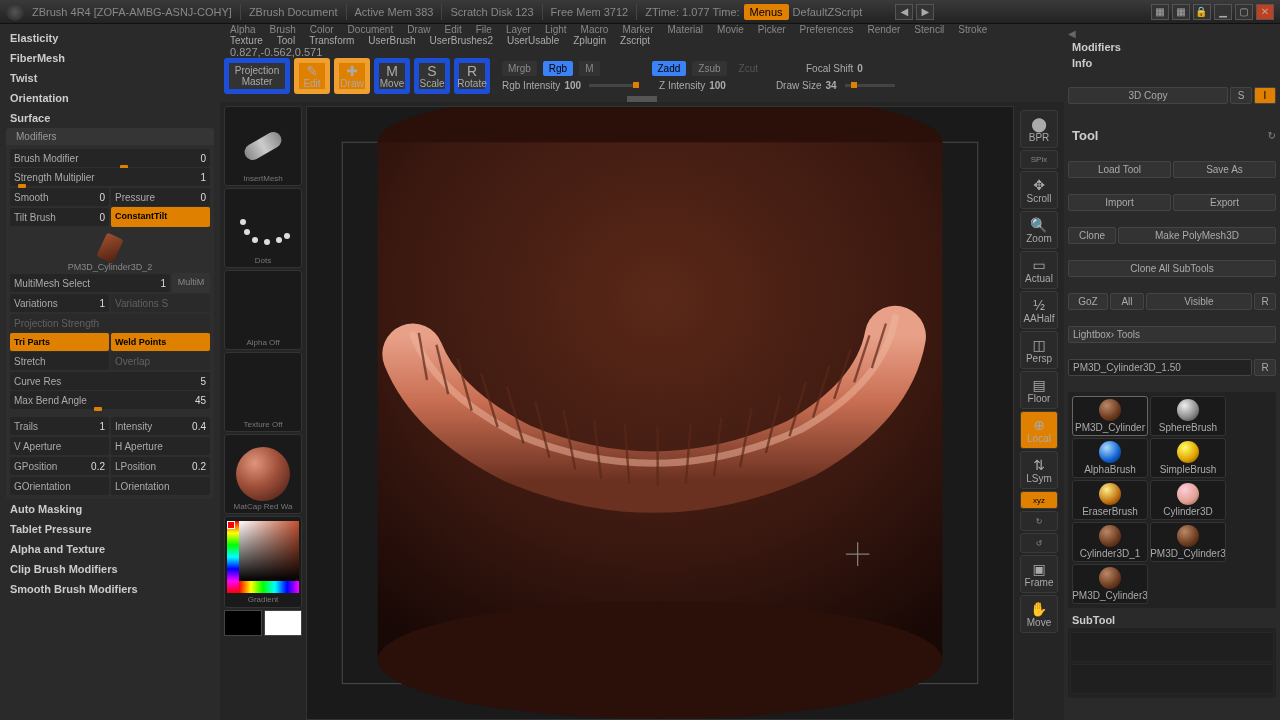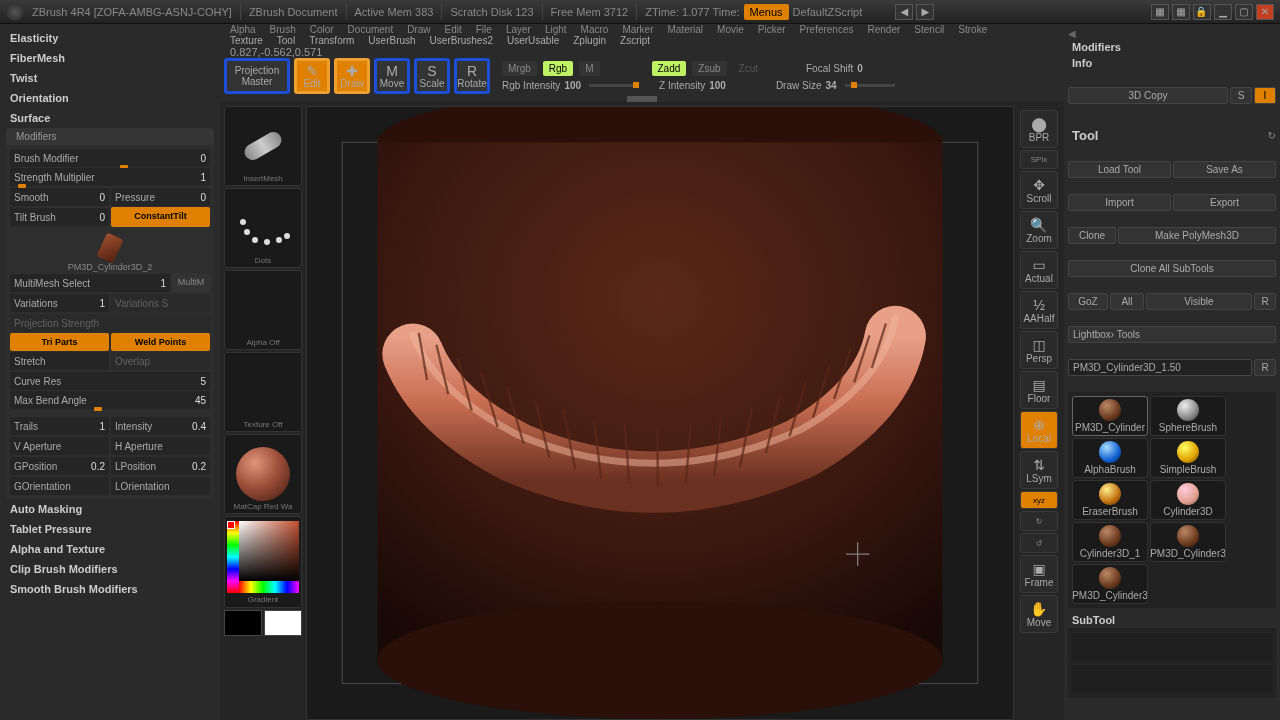--- a/index.html
+++ b/index.html
@@ -16,34 +16,34 @@
 .leftpanel{width:220px;background:#2a2a2a;padding:4px 0;overflow:hidden}
 .lp-item{padding:4px 10px;color:#ccc;font-weight:bold;font-size:11px;cursor:pointer}
 .mod-header{background:#353535;padding:3px 10px;font-size:10px;color:#999;margin:0 6px;border-radius:3px 3px 0 0}
 .mod-box{background:#2e2e2e;margin:0 6px;padding:3px 4px;border-radius:0 0 3px 3px}
 .slider{height:18px;margin:1px 0;position:relative;background:#252525;border-radius:2px;display:flex;align-items:center;padding:0 4px;font-size:10px;color:#bbb}
 .slider .lbl{flex:1}
 .slider .val{color:#ddd}
 .slider .tick{position:absolute;bottom:-2px;width:8px;height:4px;background:#e08000;border-radius:1px}
 .row2{display:flex;gap:2px}
 .row2 .slider{flex:1}
-.obtn{background:#e08000;color:#000;font-size:9px;padding:2px 4px;border-radius:2px;text-align:center;font-weight:bold}
+.obtn{background:#e08000;color:#000;font-size:9px;padding:2px 4px;border-radius:2px;font-weight:bold}
 .gbtn{background:#333;color:#888;font-size:9px;padding:2px 4px;border-radius:2px;text-align:center}
 .center{flex:1;background:#222;display:flex;flex-direction:column}
 .menubar{height:22px;display:flex;align-items:center;gap:14px;padding:0 10px;background:#2a2a2a}
 .menubar span{font-size:10px;color:#888;cursor:pointer}
 .menubar2{height:20px;display:flex;align-items:center;gap:14px;padding:0 10px;background:#2a2a2a}
 .status{height:20px;padding:0 10px;display:flex;align-items:center;background:#2a2a2a;font-size:11px;color:#999}
 .toolbar{height:40px;background:#2a2a2a;display:flex;align-items:center;padding:0 4px;gap:4px}
-.tbtn{width:36px;height:36px;background:#333;border:3px solid #1d4ed8;border-radius:3px;display:flex;flex-direction:column;align-items:center;justify-content:center;font-size:8px;color:#aaa}
+.tbtn{width:36px;height:36px;background:#333;border:5px solid #1d4ed8;border-radius:3px;display:flex;flex-direction:column;align-items:center;justify-content:center;font-size:8px;color:#aaa}
 .tbtn.on{background:#e08000;color:#000;border-color:#f0a030}
 .tbtn .ico{font-size:14px;line-height:14px}
 .ctrlrow{display:flex;align-items:center;gap:6px;flex:1;padding-left:8px;flex-wrap:wrap}
 .ctrlrow .pill{padding:2px 6px;border-radius:2px;font-size:10px}
-.pill.on{background:#bef264;color:#000}
+.pill.on{background:#3b82f6;color:#000}
 .pill.off{background:#333;color:#888}
 .pill.dim{color:#555}
 .ctrlrow .inline-slider{display:flex;align-items:center;gap:4px;font-size:10px;color:#ccc}
 .cworkspace{flex:1;display:flex;background:#252525;padding:4px}
 .thumbcol{width:78px;display:flex;flex-direction:column;gap:2px}
 .thumb{height:80px;background:#1a1a1a;border:1px solid #333;border-radius:3px;display:flex;flex-direction:column;align-items:center;justify-content:center;position:relative;font-size:9px;color:#888}
 .thumb .tlabel{position:absolute;bottom:2px;font-size:8px;color:#777}
 .canvas{flex:1;background:#1a1a1a;margin:0 4px;border:1px solid #333;position:relative;overflow:hidden}
 .viewbar{width:42px;display:flex;flex-direction:column;gap:2px;align-items:center;padding-top:4px}
 .vbtn{width:38px;height:38px;background:#2a2a2a;border:1px solid #3a3a3a;border-radius:3px;display:flex;flex-direction:column;align-items:center;justify-content:center;font-size:8px;color:#888}

